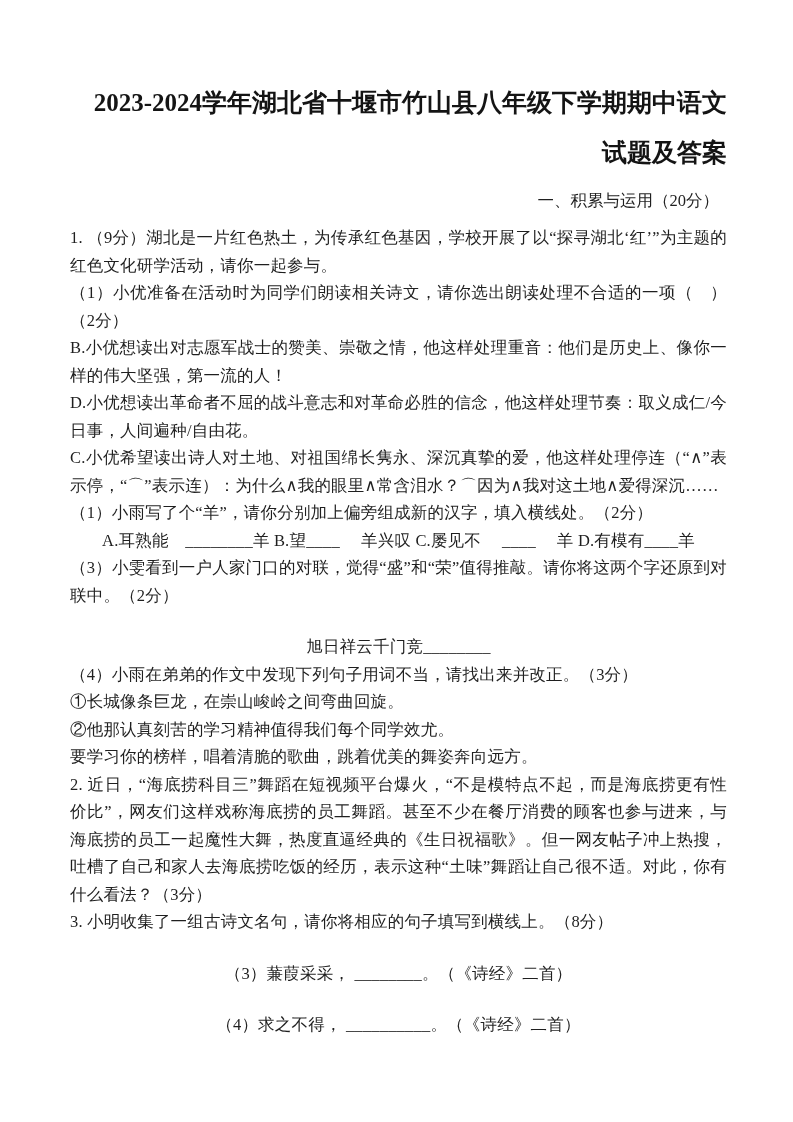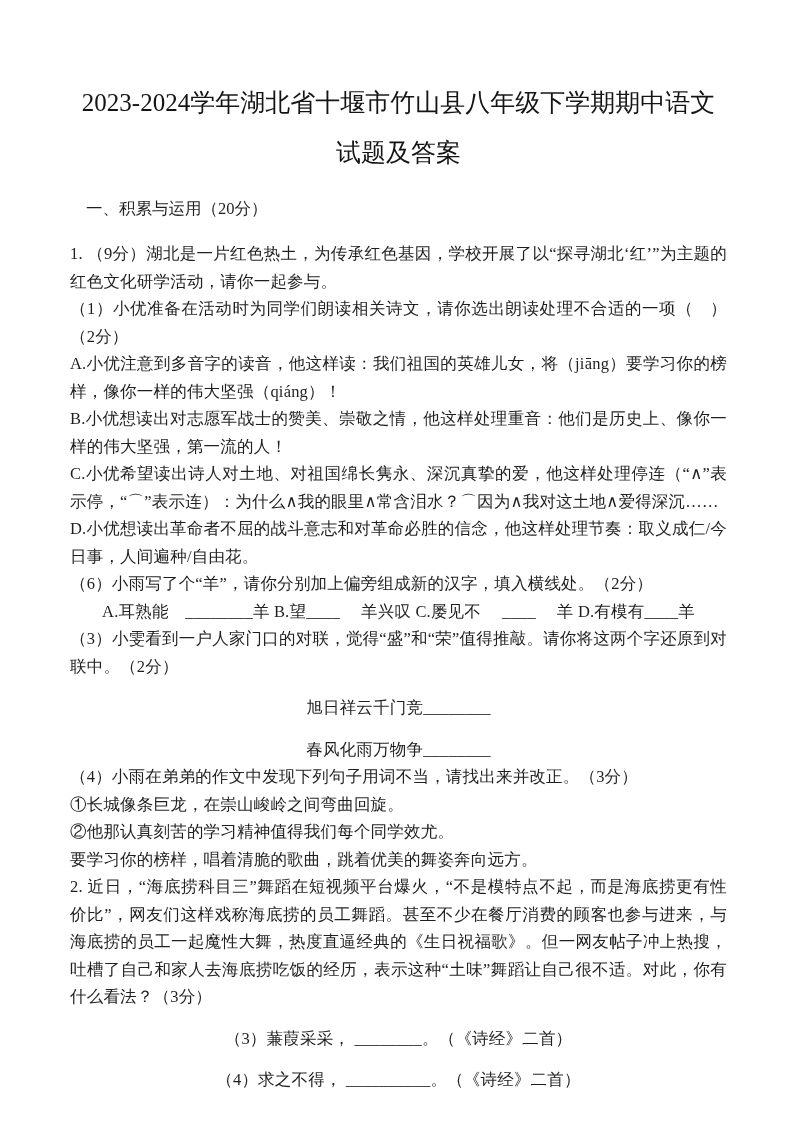--- a/index.html
+++ b/index.html
@@ -13,87 +13,87 @@
     height: 1122px;
     background: #ffffff;
     box-sizing: border-box;
     padding: 78px 66px 0 70px;
     font-family: "Liberation Serif", "DejaVu Serif", serif;
     color: #1f1f1f;
     overflow: hidden;
   }
   .doc-title {
     font-size: 25px;
-    font-weight: normal;
-    text-align: center;
+    font-weight: bold;
+    text-align: right;
     line-height: 50px;
     margin: 0 0 8px 0;
     color: #141414;
   }
   .section-heading {
     font-size: 16.5px;
     line-height: 30px;
-    margin: 16px;
+    margin: 8px;
     font-weight: normal;
+    text-align: right;
   }
   p.para {
     margin: 0;
     font-size: 16.5px;
     line-height: 27.5px;
     text-align: justify;
     letter-spacing: 0.2px;
   }
   p.para.spaced {
-    margin-top: 14px;
+    margin-top: 24px;
   }
   p.para.fill-line {
     text-align: center;
   }
 </style>
 </head>
 <body>
 
 <div class="page">
 
   <h1 class="doc-title">2023-2024学年湖北省十堰市竹山县八年级下学期期中语文试题及答案</h1>
 
   <p class="section-heading">一、积累与运用（20分）</p>
 
   <p class="para">1. （9分）湖北是一片红色热土，为传承红色基因，学校开展了以“探寻湖北‘红’”为主题的红色文化研学活动，请你一起参与。</p>
 
   <p class="para">（1）小优准备在活动时为同学们朗读相关诗文，请你选出朗读处理不合适的一项（　）　　（2分）</p>
 
-  <p class="para">A.小优注意到多音字的读音，他这样读：我们祖国的英雄儿女，将（jiāng）要学习你的榜样，像你一样的伟大坚强（qiáng）！</p>
 
   <p class="para">B.小优想读出对志愿军战士的赞美、崇敬之情，他这样处理重音：他们是历史上、像你一样的伟大坚强，第一流的人！</p>
 
+  <p class="para">D.小优想读出革命者不屈的战斗意志和对革命必胜的信念，他这样处理节奏：取义成仁/今日事，人间遍种/自由花。</p>
+
   <p class="para">C.小优希望读出诗人对土地、对祖国绵长隽永、深沉真挚的爱，他这样处理停连（“∧”表示停，“⌒”表示连）：为什么∧我的眼里∧常含泪水？⌒因为∧我对这土地∧爱得深沉……</p>
 
-  <p class="para">D.小优想读出革命者不屈的战斗意志和对革命必胜的信念，他这样处理节奏：取义成仁/今日事，人间遍种/自由花。</p>
-
-  <p class="para">（6）小雨写了个“羊”，请你分别加上偏旁组成新的汉字，填入横线处。（2分）</p>
+  <p class="para">（1）小雨写了个“羊”，请你分别加上偏旁组成新的汉字，填入横线处。（2分）</p>
 
   <p class="para fill-line">A.耳熟能　________羊  B.望____　 羊兴叹   C.屡见不 　____　 羊  D.有模有____羊</p>
 
   <p class="para">（3）小雯看到一户人家门口的对联，觉得“盛”和“荣”值得推敲。请你将这两个字还原到对联中。（2分）</p>
 
   <p class="para fill-line spaced">旭日祥云千门竞________</p>
 
-  <p class="para fill-line spaced">春风化雨万物争________</p>
 
   <p class="para">（4）小雨在弟弟的作文中发现下列句子用词不当，请找出来并改正。（3分）</p>
 
   <p class="para">①长城像条巨龙，在崇山峻岭之间弯曲回旋。</p>
 
   <p class="para">②他那认真刻苦的学习精神值得我们每个同学效尤。</p>
 
   <p class="para">要学习你的榜样，唱着清脆的歌曲，跳着优美的舞姿奔向远方。</p>
 
   <p class="para">2. 近日，“海底捞科目三”舞蹈在短视频平台爆火，“不是模特点不起，而是海底捞更有性价比”，网友们这样戏称海底捞的员工舞蹈。甚至不少在餐厅消费的顾客也参与进来，与海底捞的员工一起魔性大舞，热度直逼经典的《生日祝福歌》。但一网友帖子冲上热搜，吐槽了自己和家人去海底捞吃饭的经历，表示这种“土味”舞蹈让自己很不适。对此，你有什么看法？（3分）</p>
 
+  <p class="para">3. 小明收集了一组古诗文名句，请你将相应的句子填写到横线上。（8分）</p>
 
 
 
   <p class="para fill-line spaced">（3）蒹葭采采， ________。（《诗经》二首）</p>
 
   <p class="para fill-line spaced">（4）求之不得， __________。（《诗经》二首）</p>
 
 </div>
 
 </body></html>

